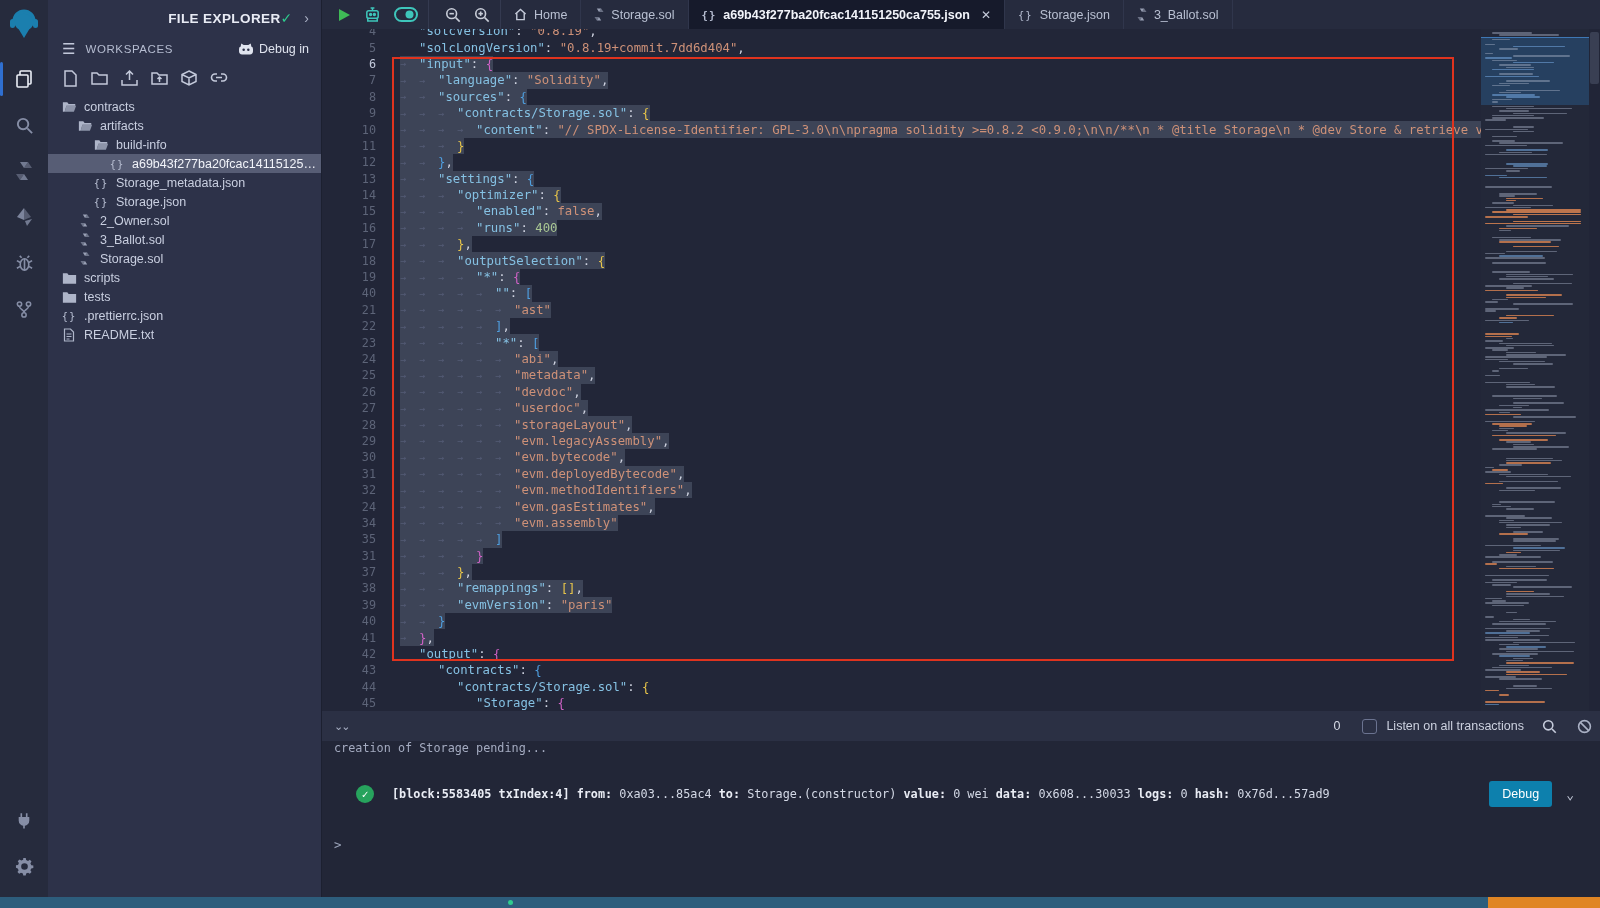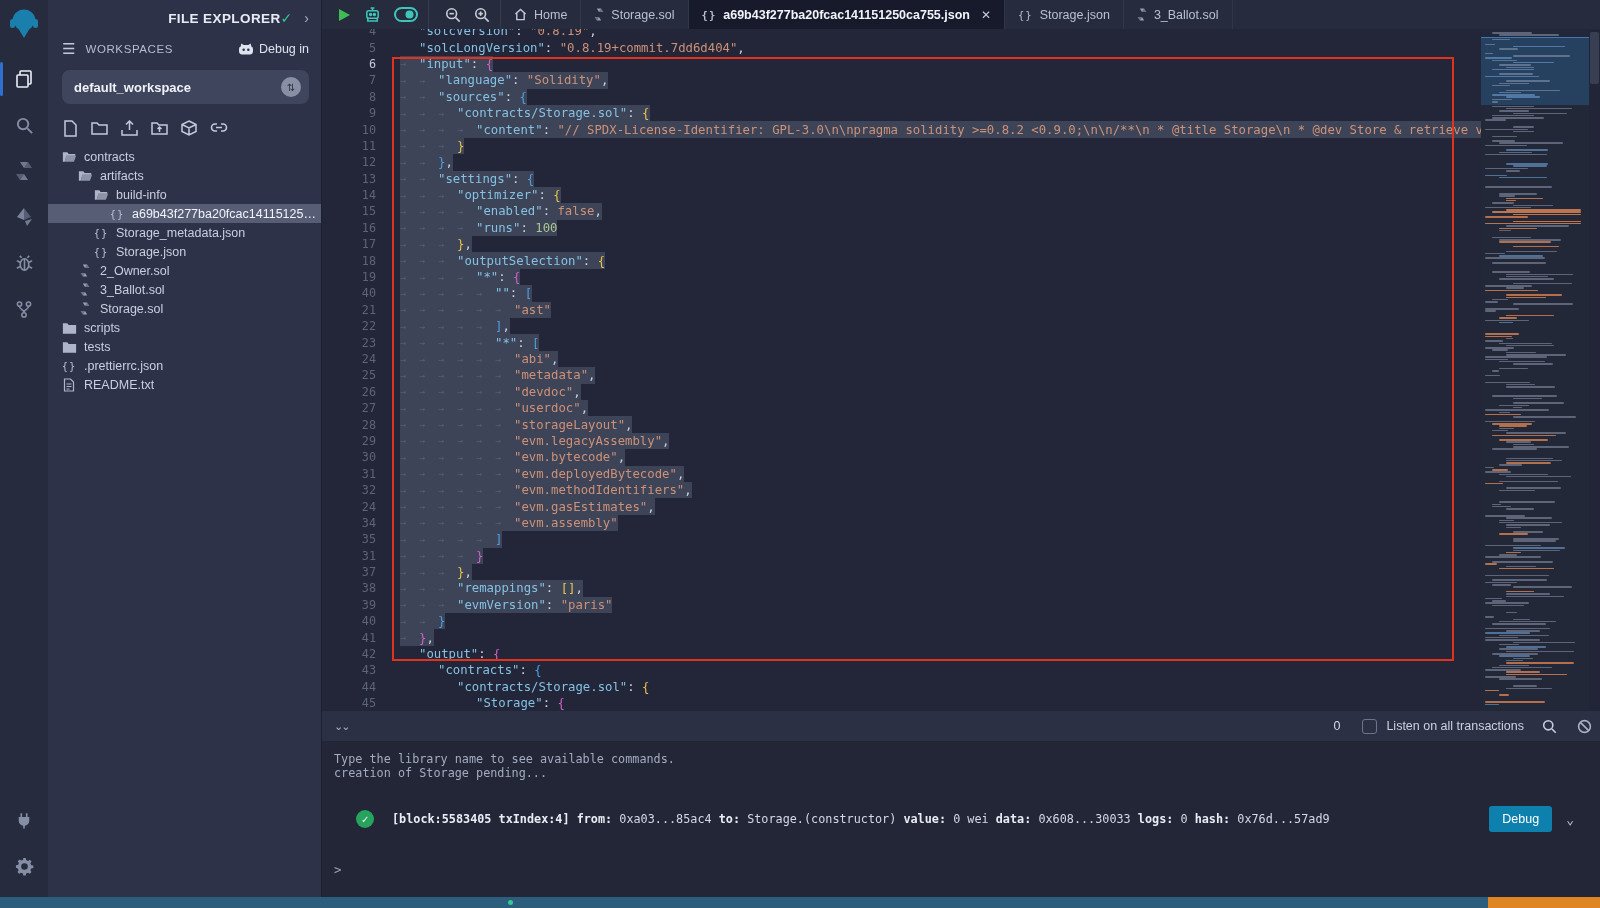--- a/index.html
+++ b/index.html
@@ -186,24 +186,20 @@
       <span class="ws-burger">☰</span>
       <span class="ws-label">WORKSPACES</span>
       <span class="signin">
         <svg width="16" height="14" viewBox="0 0 20 18" fill="#dfe3ee">
             <path d="M3 6 q-2 0 -2 3 v3 q0 4 4 4 h10 q4 0 4 -4 V9 q0 -3 -2 -3 l-1 -4 l-3 2 h-6 L4 2 Z"></path>
             <circle cx="7" cy="10" r="1.6" fill="#2d3249"></circle>
             <circle cx="13" cy="10" r="1.6" fill="#2d3249"></circle>
           </svg>
         <span>Debug in</span>
       </span>
-    </div>
-    <div class="ws-select">
-      <span class="ws-name">default_workspace</span>
-      <span class="ws-dd">⇅</span>
     </div>
     <div class="sp-tools">
       <span class="ico">
           <svg width="15" height="17" viewBox="0 0 15 17" fill="none" stroke="currentColor" stroke-width="1.5">
             <path d="M2 1 h7 l4 4 v11 H2 Z"></path>
           </svg>
         </span>
       <span class="ico">
           <svg width="17" height="15" viewBox="0 0 17 15" fill="none" stroke="currentColor" stroke-width="1.5">
             <path d="M1 3 h5 l2 2 h8 v9 H1 Z"></path>
@@ -441,21 +437,21 @@
           <div class="cl cur"><span class="ln">6</span><span class="cnt sel"><span class="ind">→</span><span class="t-key">"input"</span><span class="t-punc">: </span><span class="t-brP">{</span></span></div>
           <div class="cl"><span class="ln">7</span><span class="cnt sel"><span class="ind">→</span><span class="ind">→</span><span class="t-key">"language"</span><span class="t-punc">: </span><span class="t-str">"Solidity"</span><span class="t-punc">,</span></span></div>
           <div class="cl"><span class="ln">8</span><span class="cnt sel"><span class="ind">→</span><span class="ind">→</span><span class="t-key">"sources"</span><span class="t-punc">: </span><span class="t-brB">{</span></span></div>
           <div class="cl"><span class="ln">9</span><span class="cnt sel"><span class="ind">→</span><span class="ind">→</span><span class="ind">→</span><span class="t-key">"contracts/Storage.sol"</span><span class="t-punc">: </span><span class="t-brY">{</span></span></div>
           <div class="cl"><span class="ln">10</span><span class="cnt sel"><span class="ind">→</span><span class="ind">→</span><span class="ind">→</span><span class="ind">→</span><span class="t-key">"content"</span><span class="t-punc">: </span><span class="t-str">"// SPDX-License-Identifier: GPL-3.0\n\npragma solidity &gt;=0.8.2 &lt;0.9.0;\n\n/**\n * @title Storage\n * @dev Store &amp; retrieve value in a</span></span></div>
           <div class="cl"><span class="ln">11</span><span class="cnt sel"><span class="ind">→</span><span class="ind">→</span><span class="ind">→</span><span class="t-brY">}</span></span></div>
           <div class="cl"><span class="ln">12</span><span class="cnt sel"><span class="ind">→</span><span class="ind">→</span><span class="t-brB">}</span><span class="t-punc">,</span></span></div>
           <div class="cl"><span class="ln">13</span><span class="cnt sel"><span class="ind">→</span><span class="ind">→</span><span class="t-key">"settings"</span><span class="t-punc">: </span><span class="t-brB">{</span></span></div>
           <div class="cl"><span class="ln">14</span><span class="cnt sel"><span class="ind">→</span><span class="ind">→</span><span class="ind">→</span><span class="t-key">"optimizer"</span><span class="t-punc">: </span><span class="t-brY">{</span></span></div>
           <div class="cl"><span class="ln">15</span><span class="cnt sel"><span class="ind">→</span><span class="ind">→</span><span class="ind">→</span><span class="ind">→</span><span class="t-key">"enabled"</span><span class="t-punc">: </span><span class="t-kw">false</span><span class="t-punc">,</span></span></div>
-          <div class="cl"><span class="ln">16</span><span class="cnt sel"><span class="ind">→</span><span class="ind">→</span><span class="ind">→</span><span class="ind">→</span><span class="t-key">"runs"</span><span class="t-punc">: </span><span class="t-num">100</span></span></div>
+          <div class="cl"><span class="ln">16</span><span class="cnt sel"><span class="ind">→</span><span class="ind">→</span><span class="ind">→</span><span class="ind">→</span><span class="t-key">"runs"</span><span class="t-punc">: </span><span class="t-num">400</span></span></div>
           <div class="cl"><span class="ln">17</span><span class="cnt sel"><span class="ind">→</span><span class="ind">→</span><span class="ind">→</span><span class="t-brY">}</span><span class="t-punc">,</span></span></div>
           <div class="cl"><span class="ln">18</span><span class="cnt sel"><span class="ind">→</span><span class="ind">→</span><span class="ind">→</span><span class="t-key">"outputSelection"</span><span class="t-punc">: </span><span class="t-brY">{</span></span></div>
           <div class="cl"><span class="ln">19</span><span class="cnt sel"><span class="ind">→</span><span class="ind">→</span><span class="ind">→</span><span class="ind">→</span><span class="t-key">"*"</span><span class="t-punc">: </span><span class="t-brP">{</span></span></div>
           <div class="cl"><span class="ln">40</span><span class="cnt sel"><span class="ind">→</span><span class="ind">→</span><span class="ind">→</span><span class="ind">→</span><span class="ind">→</span><span class="t-key">""</span><span class="t-punc">: </span><span class="t-brB">[</span></span></div>
           <div class="cl"><span class="ln">21</span><span class="cnt sel"><span class="ind">→</span><span class="ind">→</span><span class="ind">→</span><span class="ind">→</span><span class="ind">→</span><span class="ind">→</span><span class="t-str">"ast"</span></span></div>
           <div class="cl"><span class="ln">22</span><span class="cnt sel"><span class="ind">→</span><span class="ind">→</span><span class="ind">→</span><span class="ind">→</span><span class="ind">→</span><span class="t-brB">]</span><span class="t-punc">,</span></span></div>
           <div class="cl"><span class="ln">23</span><span class="cnt sel"><span class="ind">→</span><span class="ind">→</span><span class="ind">→</span><span class="ind">→</span><span class="ind">→</span><span class="t-key">"*"</span><span class="t-punc">: </span><span class="t-brB">[</span></span></div>
           <div class="cl"><span class="ln">24</span><span class="cnt sel"><span class="ind">→</span><span class="ind">→</span><span class="ind">→</span><span class="ind">→</span><span class="ind">→</span><span class="ind">→</span><span class="t-str">"abi"</span><span class="t-punc">,</span></span></div>
           <div class="cl"><span class="ln">25</span><span class="cnt sel"><span class="ind">→</span><span class="ind">→</span><span class="ind">→</span><span class="ind">→</span><span class="ind">→</span><span class="ind">→</span><span class="t-str">"metadata"</span><span class="t-punc">,</span></span></div>
           <div class="cl"><span class="ln">26</span><span class="cnt sel"><span class="ind">→</span><span class="ind">→</span><span class="ind">→</span><span class="ind">→</span><span class="ind">→</span><span class="ind">→</span><span class="t-str">"devdoc"</span><span class="t-punc">,</span></span></div>
@@ -718,21 +714,20 @@
         </span>
       <span class="term-ban">
           <svg width="15" height="15" viewBox="0 0 16 16" fill="none" stroke="currentColor" stroke-width="1.7">
             <circle cx="8" cy="8" r="6.3"></circle>
             <line x1="3.6" y1="3.6" x2="12.4" y2="12.4"></line>
           </svg>
         </span>
     </div>
 
     <div class="term-body">
-      <div class="term-line first">Type the library name to see available commands.</div>
       <div class="term-line">creation of Storage pending...</div>
       <div class="tx-row">
         <span class="tx-check">✓</span>
         <span class="tx-text" id="tx-text"><b>[block:5583405 txIndex:4]</b><b> from:</b><span> 0xa03...85ac4</span><b> to:</b><span> Storage.(constructor)</span><b> value:</b><span> 0 wei</span><b> data:</b><span> 0x608...30033</span><b> logs:</b><span> 0</span><b> hash:</b><span> 0x76d...57ad9</span></span>
         <button class="debug-btn">Debug</button>
         <span class="tx-dd">⌄</span>
       </div>
       <div class="prompt">&gt;</div>
     </div>
   </div>

